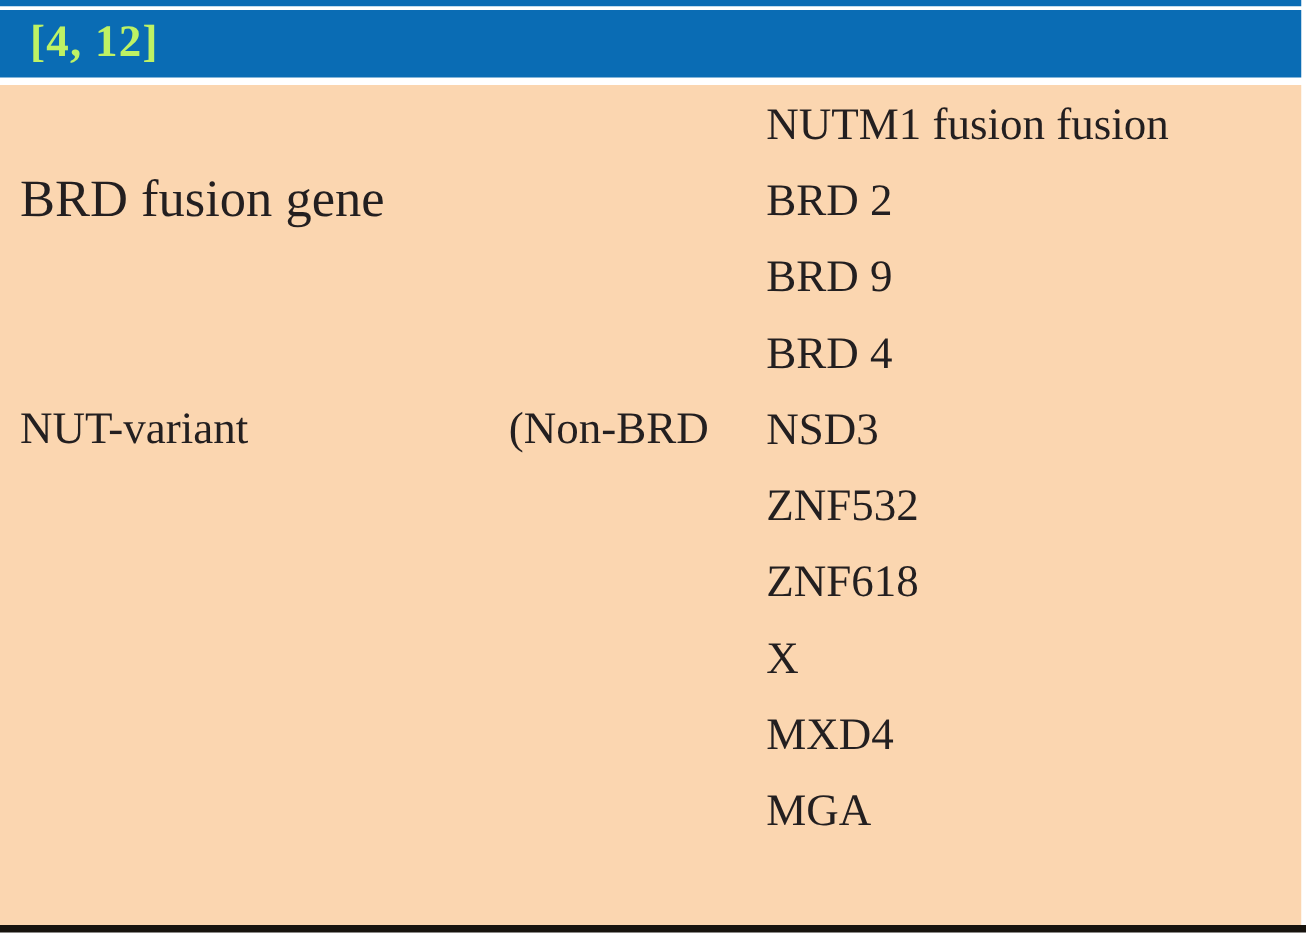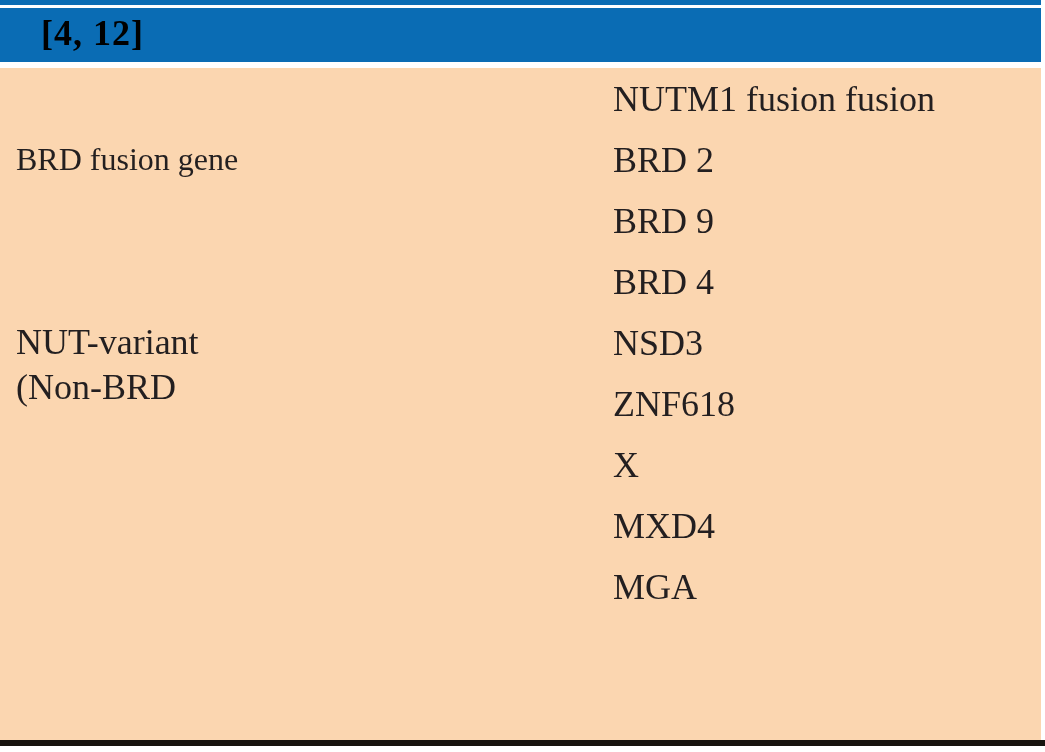--- a/index.html
+++ b/index.html
@@ -26,27 +26,26 @@
     position: absolute;
     left: 0; top: 8px;
     width: 1041px; height: 54px;
     background: #0a6cb4;
     display: flex;
     align-items: center;
     box-sizing: border-box;
     padding-left: 24px;
   }
   .citation {
-    color: #000000;
+    color: #bef264;
     font-size: 36px;
     font-weight: bold;
     letter-spacing: 1px;
     line-height: 1;
     padding-bottom: 4px;
-    margin-left: 17px;
   }
   .table-body {
     position: absolute;
     left: 0; top: 68px;
     width: 1041px; height: 672px;
     background: #fbd6b0;
   }
   .col-right {
     position: absolute;
     left: 613px; top: 0;
@@ -58,34 +57,33 @@
     align-items: center;
     font-size: 36px;
     white-space: nowrap;
   }
   .label-row1 {
     position: absolute;
     left: 16px; top: 61px;
     height: 61.09px;
     display: flex;
     align-items: center;
-    font-size: 32px;
+    font-size: 42px;
     white-space: nowrap;
   }
   .label-row2 {
     position: absolute;
     left: 16px; top: 252px;
     width: 551px;
     font-size: 36px;
     line-height: 45px;
   }
   .jline {
     display: flex;
     justify-content: space-between;
-    flex-direction: column;
   }
   .bottom-rule {
     position: absolute;
     left: 0; top: 740px;
     width: 1045px; height: 6px;
     background: #17130e;
   }
 </style>
 </head>
 <body>
@@ -108,20 +106,21 @@
         <span>(Non-BRD</span>
       </div>
     </div>
 
     <div class="col-right">
       <div class="rline">NUTM1 fusion fusion</div>
       <div class="rline">BRD 2</div>
       <div class="rline">BRD 9</div>
       <div class="rline">BRD 4</div>
       <div class="rline">NSD3</div>
+      <div class="rline">ZNF532</div>
       <div class="rline">ZNF618</div>
       <div class="rline">X</div>
       <div class="rline">MXD4</div>
       <div class="rline">MGA</div>
     </div>
 
   </div>
 
   <div class="bottom-rule"></div>
 

